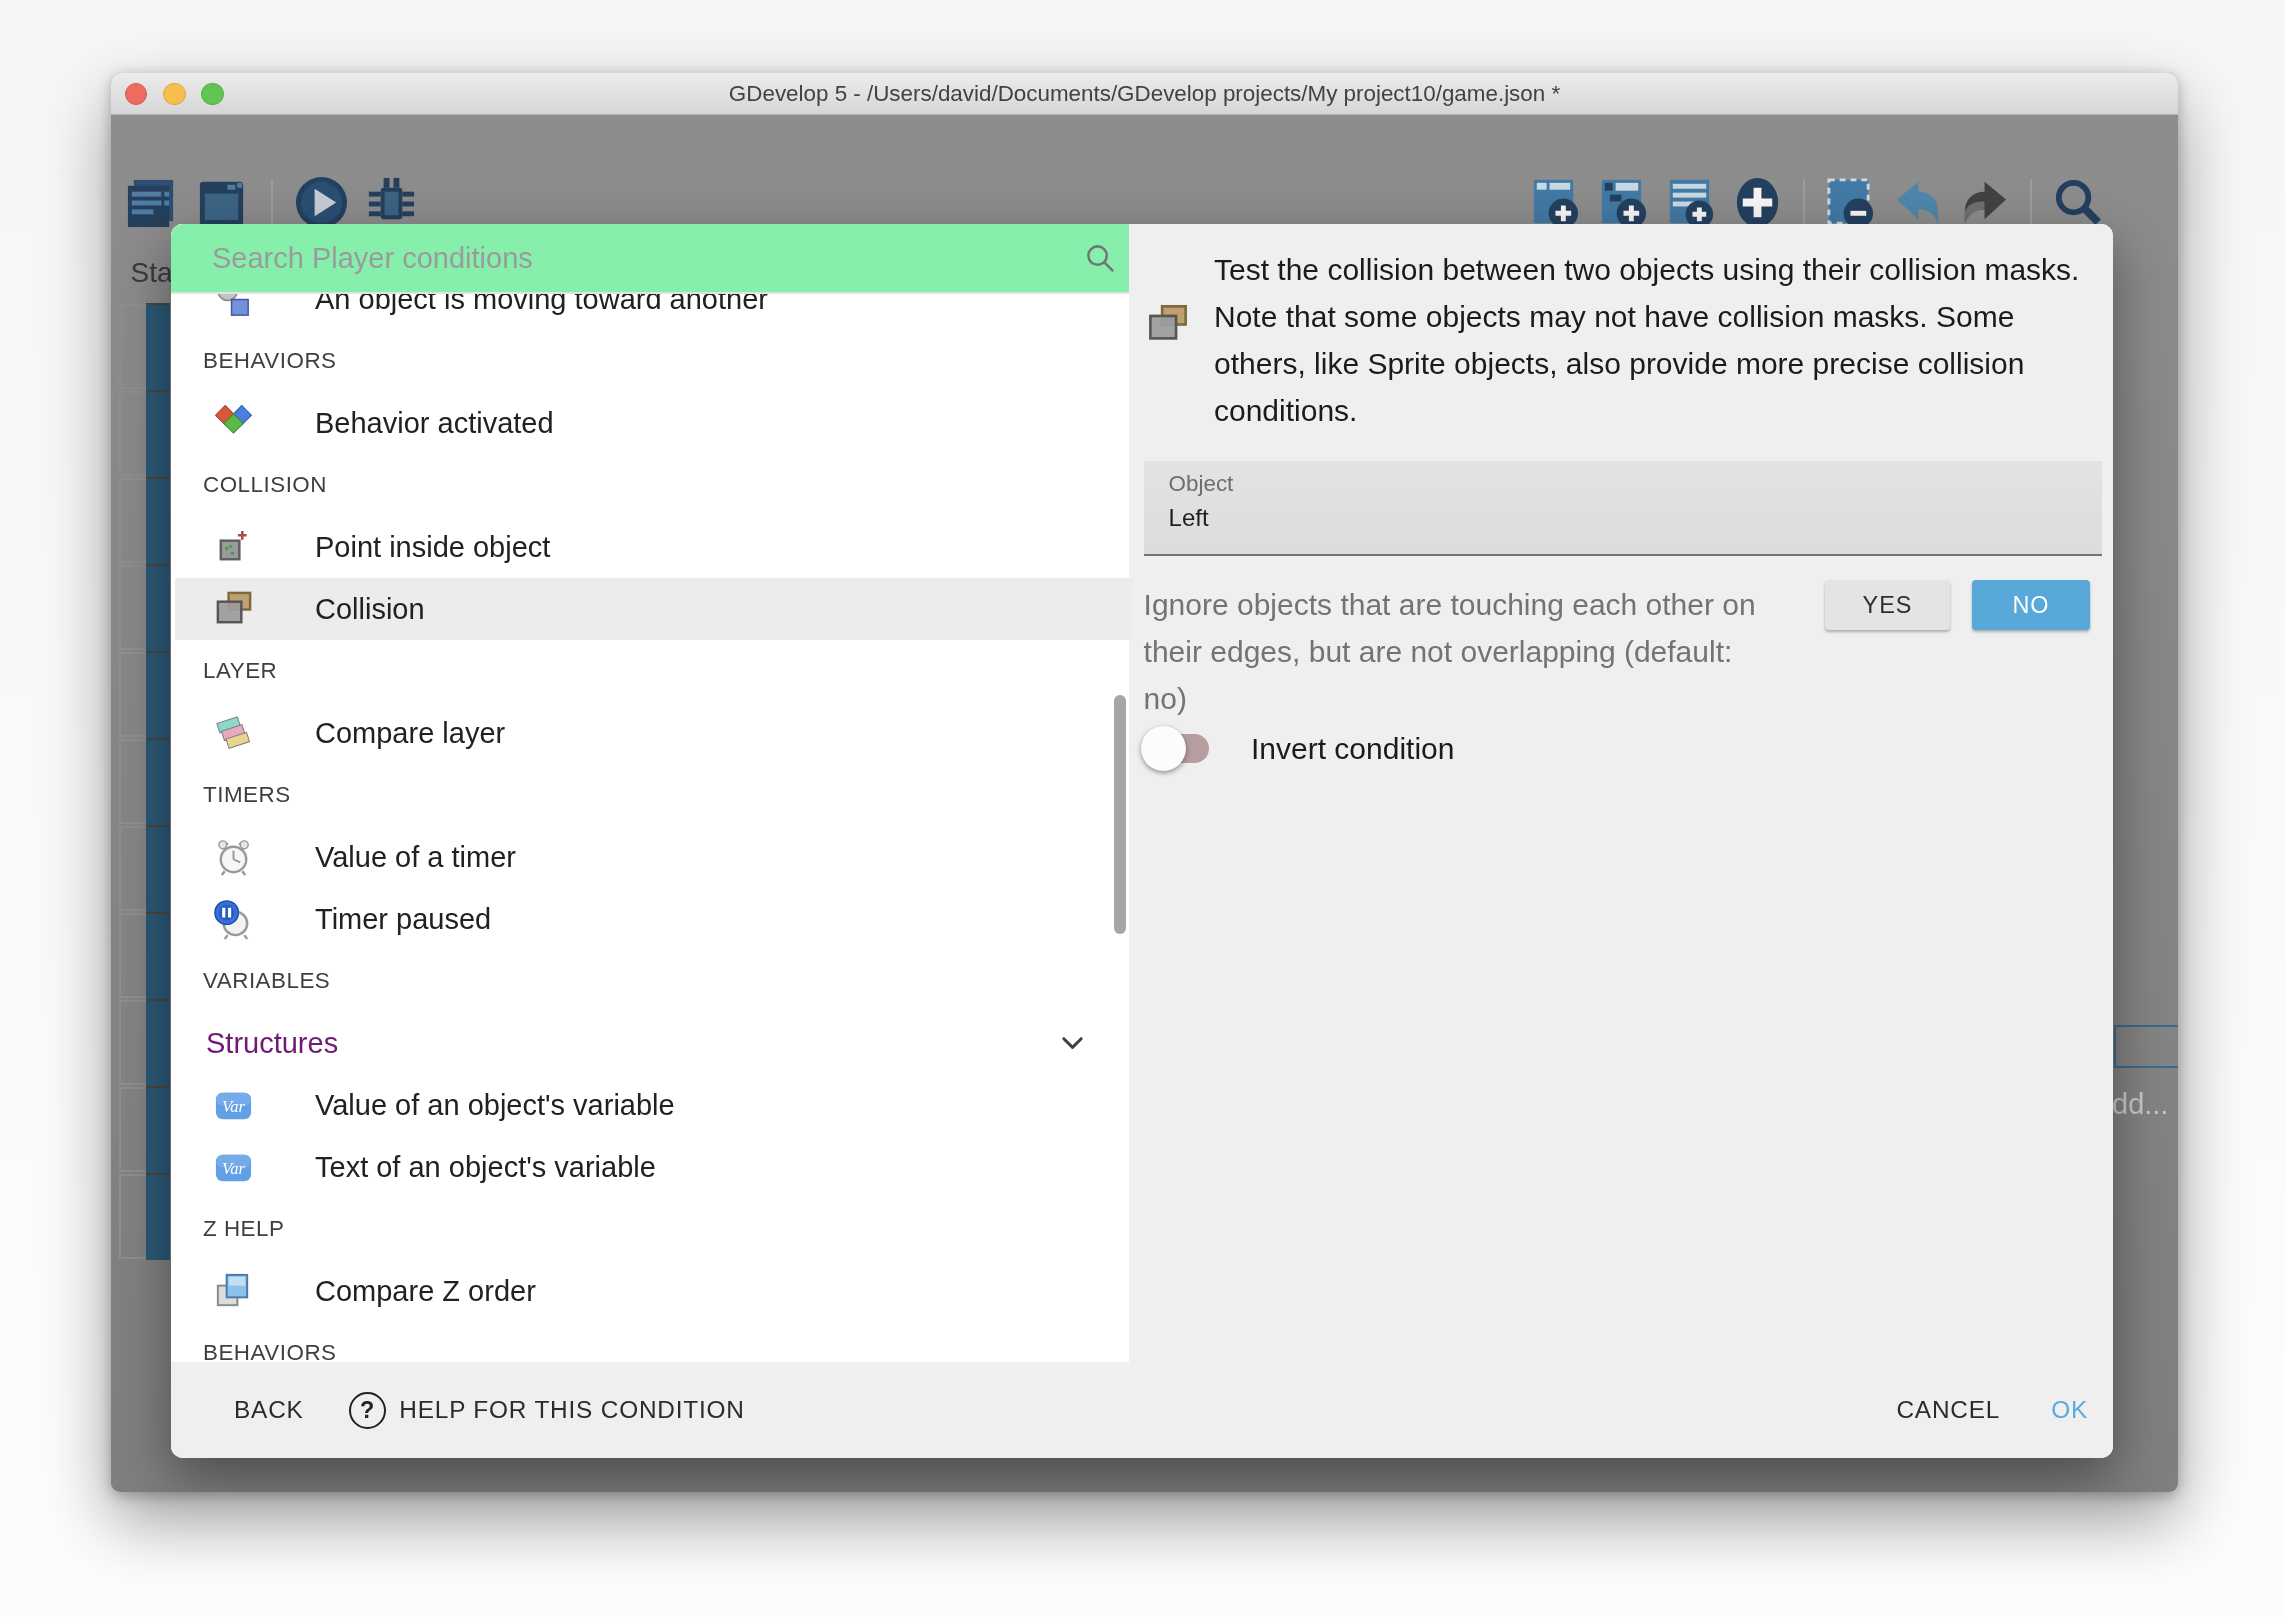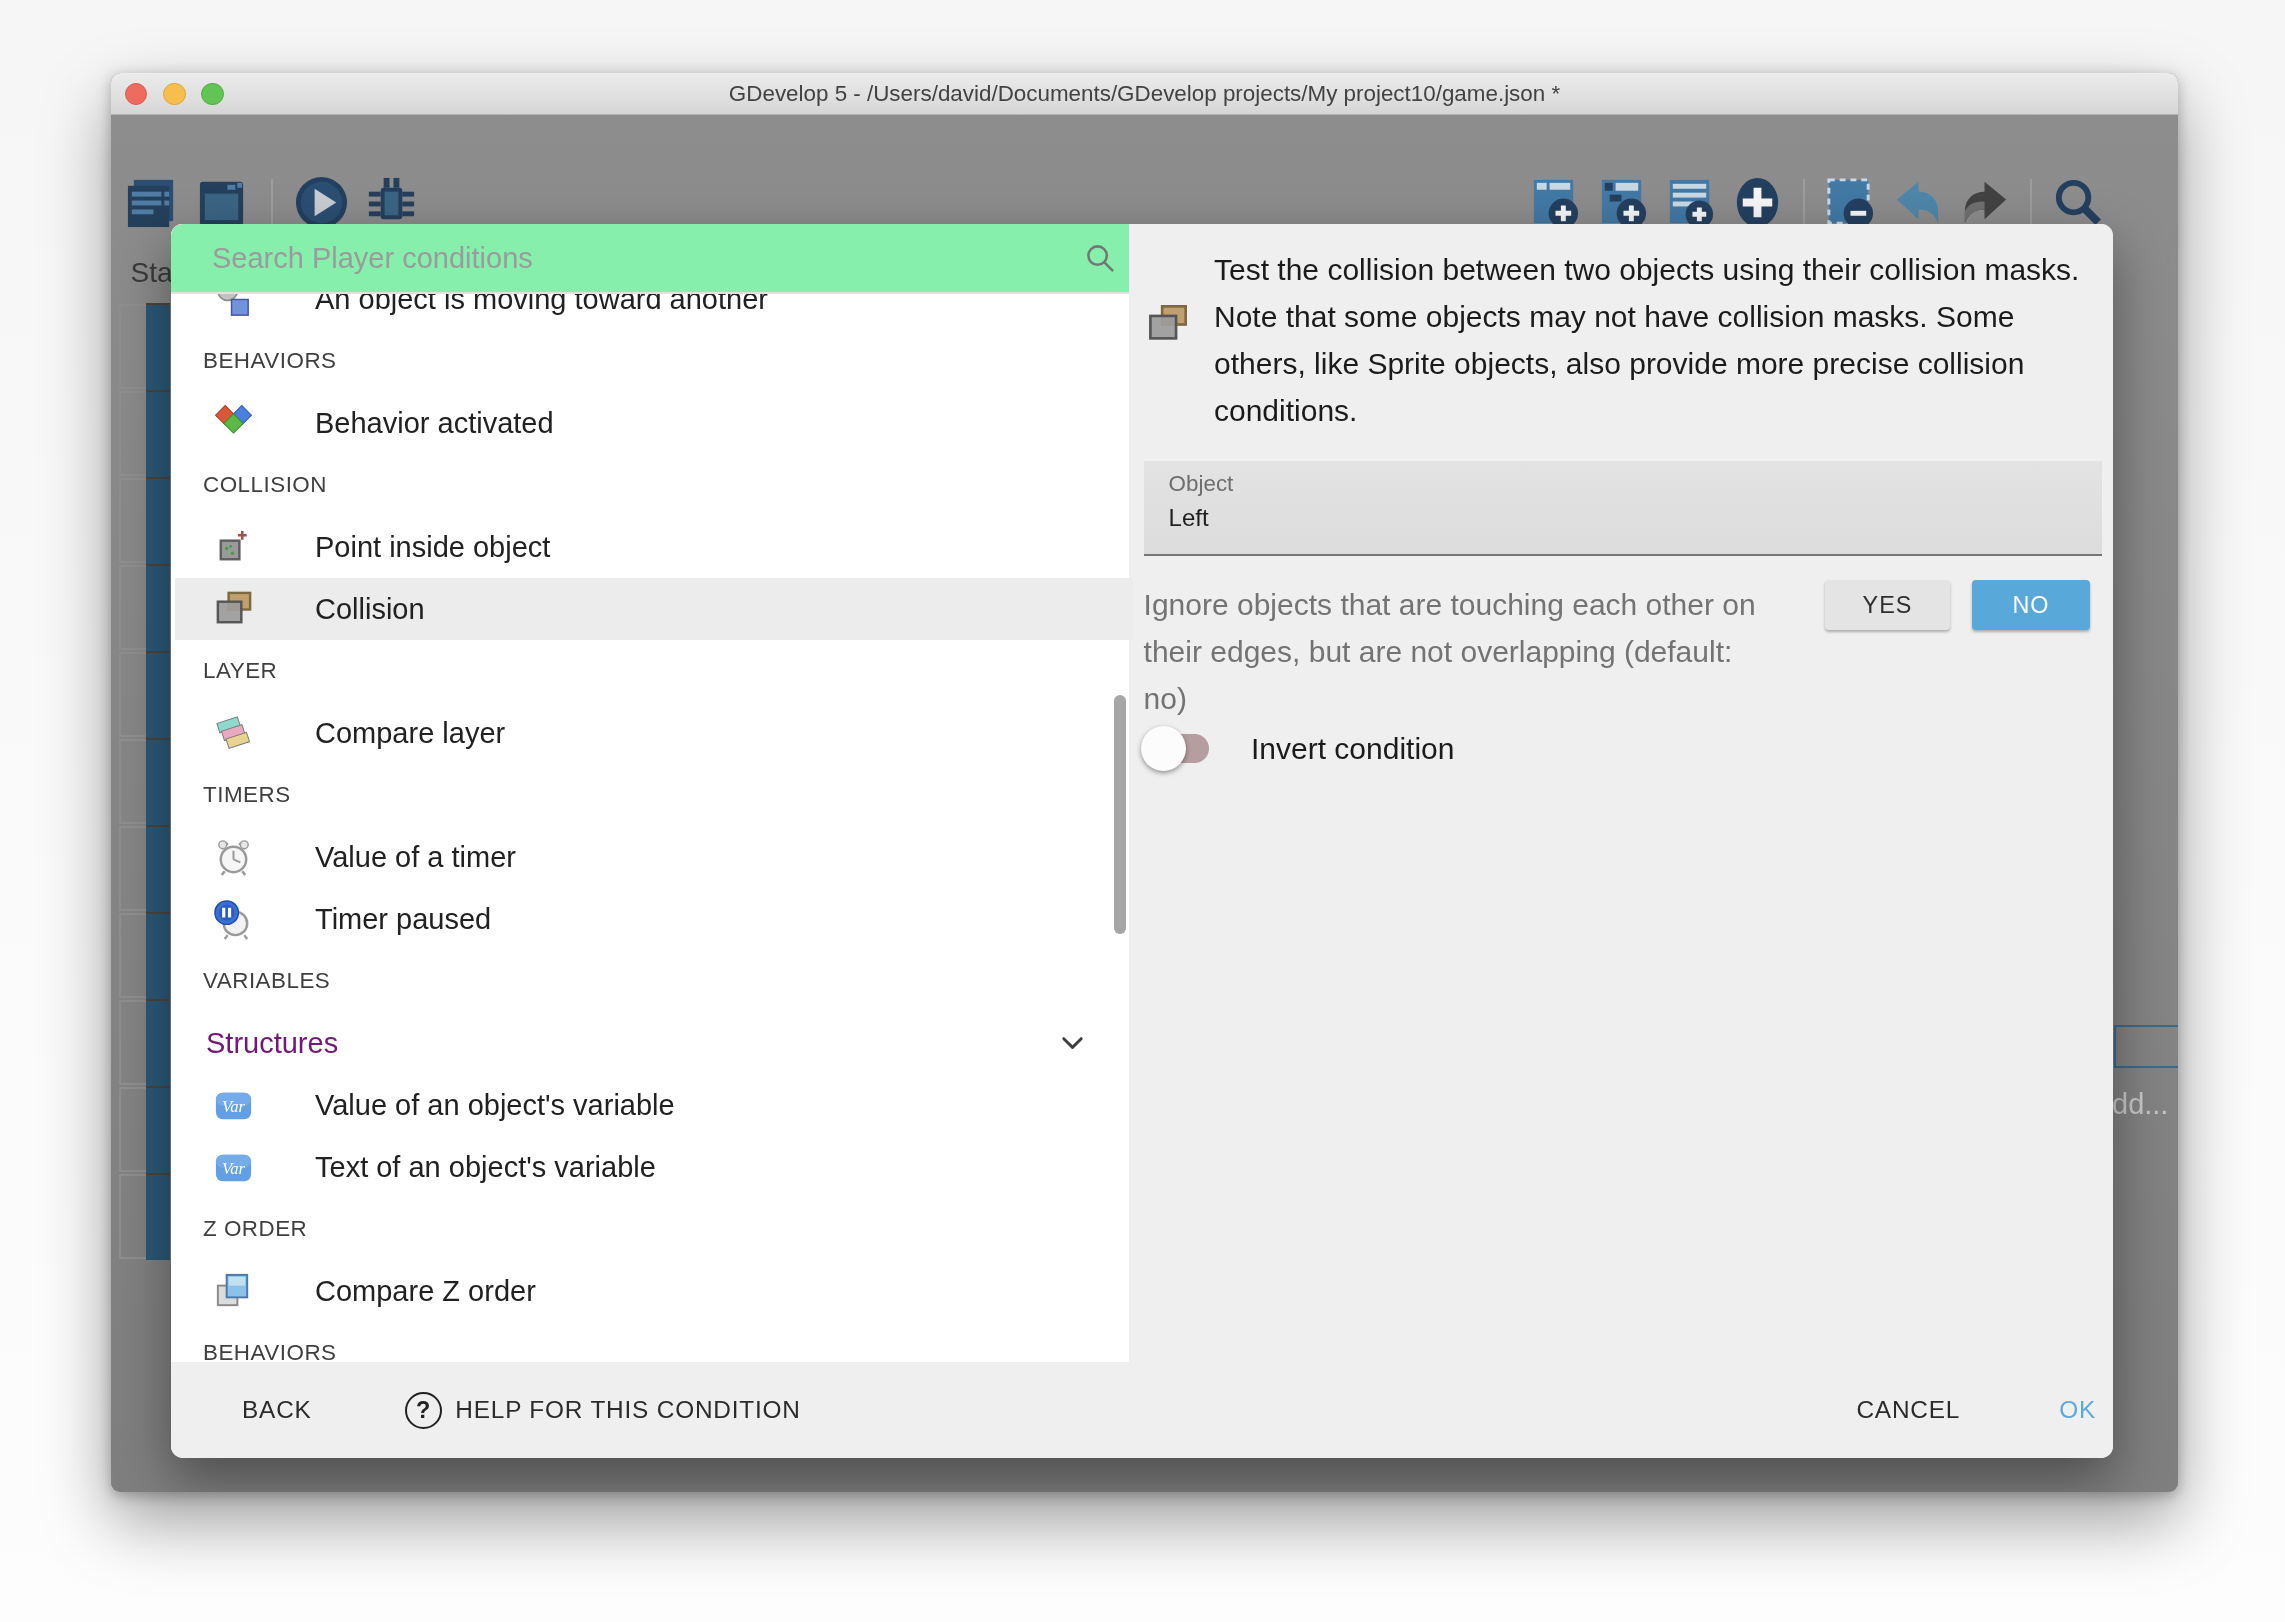--- a/index.html
+++ b/index.html
@@ -98,22 +98,22 @@
     box-shadow:0 2px 2.9px rgba(0,0,0,.28);cursor:pointer;
   }
   #yes-button{left:696px;width:125px;background:#e4e4e4;color:#2e2e2e;}
   #no-button{left:843px;width:118px;background:#58a8da;color:#ffffff;}
   #invert-toggle{position:absolute;left:19.5px;top:510px;width:60px;height:29px;border-radius:14.6px;background:#b59da0;cursor:pointer;}
   #invert-knob{position:absolute;left:-7.8px;top:-7.8px;width:45px;height:45px;border-radius:50%;background:#fcfcfc;box-shadow:0 2px 4.9px rgba(0,0,0,.4);}
   #invert-label{position:absolute;left:122px;top:508px;font-size:30px;color:#1b1b1b;}
 
   #footer-left-bg{position:absolute;left:0;top:1138px;width:958px;height:96px;background:#efefef;border-radius:0 0 0 11.7px;}
   #dialog-footer{
-    position:absolute;left:16px;bottom:0;width:1942px;height:96px;z-index:5;
-    display:flex;align-items:center;gap:48px;
+    position:absolute;left:8px;bottom:0;width:1942px;height:96px;z-index:5;
+    display:flex;align-items:center;
   }
   .flat-btn{
     background:none;border:none;font-family:"Liberation Sans",sans-serif;
     font-size:24.4px;letter-spacing:0.8px;color:#2b2b2b;cursor:pointer;font-weight:500;
   }
   #back-button{margin-left:49px;}
   #help-button{margin-left:39px;display:flex;align-items:center;gap:13.7px;}
   #help-icon{
     width:33px;height:33px;border:2.9px solid #222;border-radius:50%;
     display:flex;align-items:center;justify-content:center;
@@ -358,21 +358,21 @@
               <span class="ltext">Value of an object's variable</span>
             </div>
             <div class="row item">
               <span class="licon"><svg viewBox="0 0 44 44">
                   <rect x="4" y="9" width="36" height="27" rx="7" fill="#639fe4"></rect>
                   <rect x="4" y="9" width="36" height="13" rx="7" fill="#74abe8"></rect>
                   <text x="22" y="29" font-size="17" fill="#ffffff" font-style="italic" font-family="Liberation Serif,serif" text-anchor="middle">Var</text>
                 </svg></span>
               <span class="ltext">Text of an object's variable</span>
             </div>
-            <div class="row header">Z ORDER</div>
+            <div class="row header">Z HELP</div>
             <div class="row item">
               <span class="licon"><svg viewBox="0 0 44 44">
                   <rect x="6" y="16" width="20" height="20" fill="#dcdcdc" stroke="#8a8a8a" stroke-width="2"></rect>
                   <rect x="15" y="5" width="21" height="23" fill="#8cc2ea" stroke="#4a7aa8" stroke-width="2"></rect>
                   <rect x="17" y="7" width="17" height="9" fill="#c2e0f4"></rect>
                 </svg></span>
               <span class="ltext">Compare Z order</span>
             </div>
             <div class="row header">BEHAVIORS</div>
           </div>

